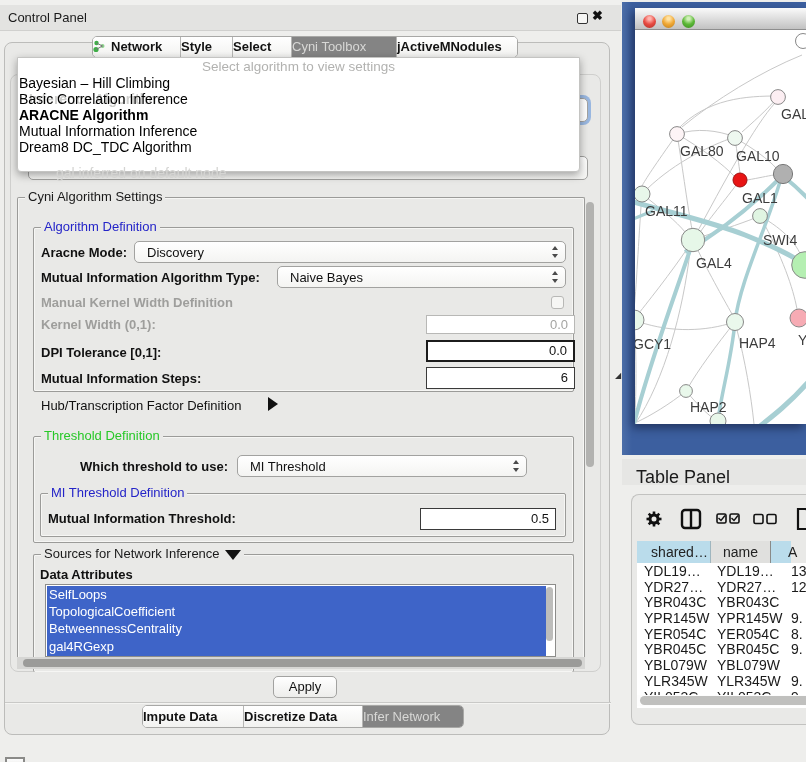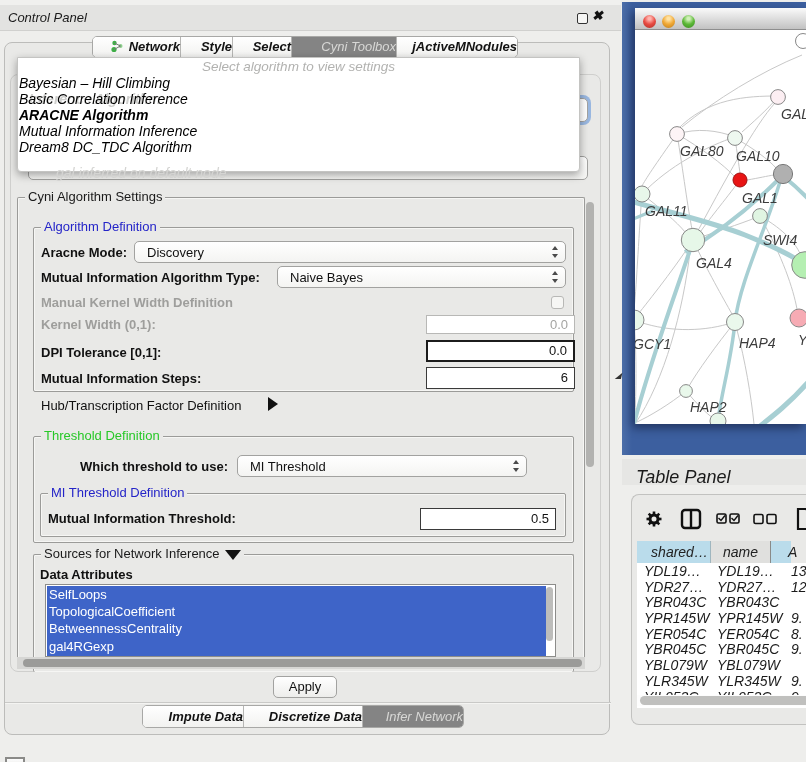--- a/index.html
+++ b/index.html
@@ -1,31 +1,31 @@
 <!DOCTYPE html>
 <html><head>
 <meta charset="utf-8">
 <style>
 * { margin:0; padding:0; box-sizing:border-box; }
 html,body { width:806px; height:762px; overflow:hidden; }
 body { font-family:"Liberation Sans", sans-serif; background:#ececea; }
 .page { position:relative; width:806px; height:762px; background:#eeeeec; }
-.abs { position:absolute;font-style:italic; }
+.abs { position:absolute; }
 
 
 .titlebar { left:0; top:5px; width:621px; height:26px; background:#e3e3e1; border-bottom:1px solid #d0d0ce; }
 .titlebar .t { position:absolute; left:8px; top:5px; font-size:13px; color:#1a1a1a; }
 .ic-float { position:absolute; left:577px; top:8px; width:11px; height:11px; border:1.5px solid #333; border-radius:2px; background:#f6f6f4; }
 .ic-close { position:absolute; left:592px; top:3px; font-size:13px; font-weight:bold; color:#111; }
 
 .cpanel { left:4px; top:42px; width:606px; height:693px; background:#e9e9e7; border:1px solid #bcbcba; border-radius:8px; }
 
 
 .seg { display:flex; border:1px solid #a8a8a6; border-radius:5px; background:#fdfdfd; overflow:hidden; font-size:13px; }
-.seg .s { padding:3px 0 4px 0; justify-content:flex-end; color:#121212; font-weight:bold; border-right:1px solid #b6b6b4; display:flex; align-items:center; gap:5px; background:linear-gradient(#ffffff,#f2f2f0); white-space:nowrap; }
+.seg .s { padding:3px 0 4px 0; justify-content:flex-start; color:#121212; font-weight:bold; border-right:1px solid #b6b6b4; display:flex; align-items:center; gap:5px; background:linear-gradient(#ffffff,#f2f2f0); white-space:nowrap; }
 .seg .s:last-child { border-right:none; }
 .seg .sel { background:#848484; color:#d8d8d6; font-weight:normal; }
 
 .toptabs { left:92px; top:36px; height:22px; }
 .bottabs { left:142px; top:705px; height:23px; }
 
 
 .inner { left:10px; top:74px; width:591px; height:598px; background:#e9e9e7; border:1px solid #cfcfcd; border-radius:8px; }
 
 

